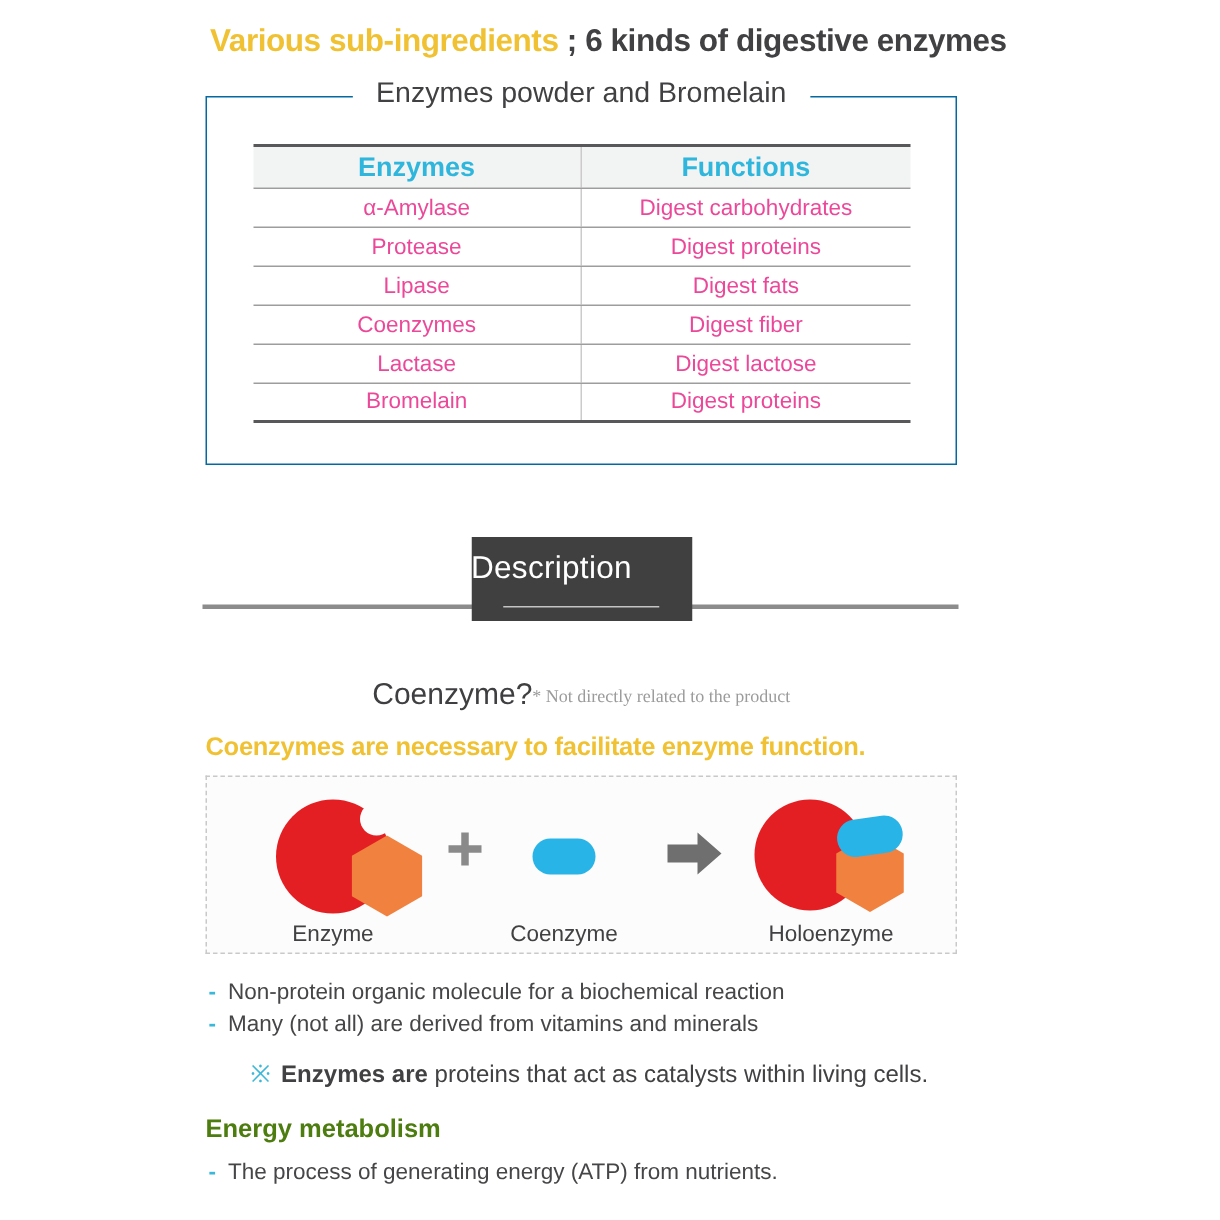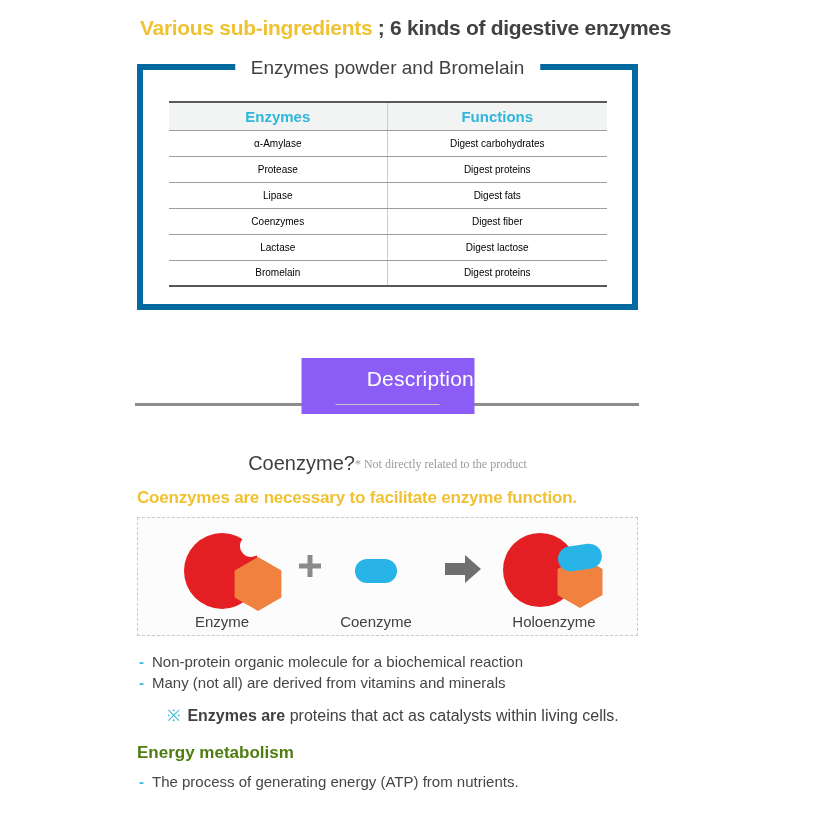--- a/index.html
+++ b/index.html
@@ -9,44 +9,44 @@
     font-family:"Liberation Sans", sans-serif;
     color:#414042;
   }
   .content { position:absolute; left:137px; top:0; width:501px; }
 
   
   .main-title { margin:16px 0 0 3px; font-size:21px; font-weight:bold; color:#414042; letter-spacing:-0.3px; white-space:nowrap; }
   .main-title .hl { color:#f0c233; }
 
   
-  .ing-box { margin-top:24px; border:6px solid #0369a1; height:246px; position:relative; background:#fff; }
+  .ing-box { margin-top:24px; border:1px solid #0369a1; height:246px; position:relative; background:#fff; }
   .ing-box-title {
     position:absolute; top:-13px; left:50%; transform:translateX(-50%);
     background:#ffffff; padding:0 16px; font-size:19px; color:#414042; white-space:nowrap;
   }
   .ing-table { margin:31px auto 0 auto; width:438px; border-collapse:collapse; table-layout:fixed;
     border-top:2px solid #58585a; border-bottom:2px solid #58585a; }
   .ing-table th {
-    background:#f2f3f3; color:#2eb6dc; font-size:15px; font-weight:bold;
+    background:#f2f3f3; color:#2eb6dc; font-size:18px; font-weight:bold;
     height:28px; border-bottom:1px solid #9d9d9d; text-align:center;
   }
   .ing-table td {
-    font-size:10px; color:#000000; height:26px; text-align:center;
+    font-size:15px; color:#ec4899; height:26px; text-align:center;
     border-bottom:1px solid #9d9d9d;
   }
   .ing-table tr:last-child td { border-bottom:none; }
   .ing-table th + th, .ing-table td + td { border-left:1px solid #cbcbcb; }
 
   
   .desc-section { margin-top:48px; position:relative; height:56px; }
   .desc-line { position:absolute; left:-2px; right:-1px; top:45px; height:3px; background:#8c8c8c; }
   .desc-box {
     position:absolute; left:50%; transform:translateX(-50%); top:0;
-    width:173px; height:56px; background:#8b5cf6; text-align:right;
+    width:147px; height:56px; background:#404040; text-align:left;
   }
   .desc-box .desc-label { display:block; margin-top:9px; color:#ffffff; font-size:21px; letter-spacing:0.2px; }
   .desc-underline { position:absolute; bottom:9px; left:50%; transform:translateX(-50%); width:104px; height:1px; background:#c4c4c4; }
 
   
   .co-header { margin-top:38px; display:flex; justify-content:center; align-items:flex-end; }
   .co-heading { font-size:20px; font-weight:normal; color:#3f3f41; }
   .co-note { font-size:12px; color:#9b9b9b; padding-bottom:3px;font-family:Liberation Serif, serif; }
   .co-subtitle { margin-top:13px; font-size:17px; font-weight:bold; color:#f0c233; letter-spacing:-0.2px; }
 

